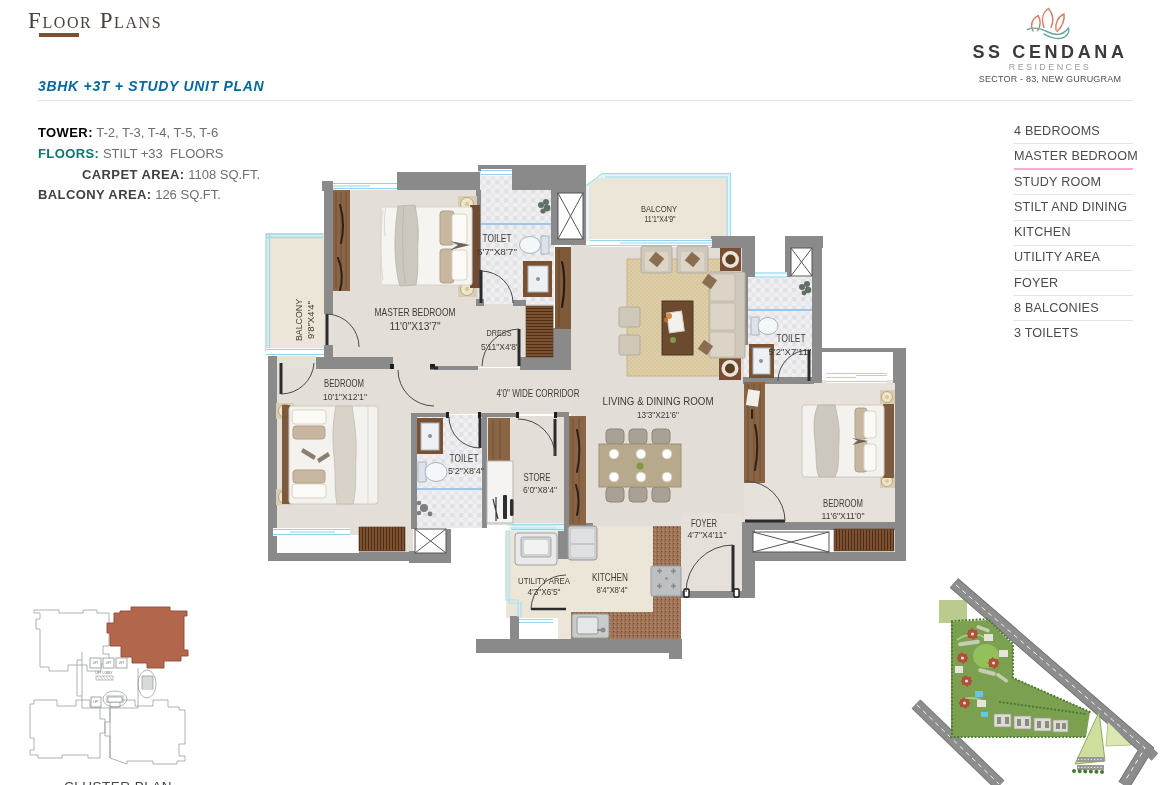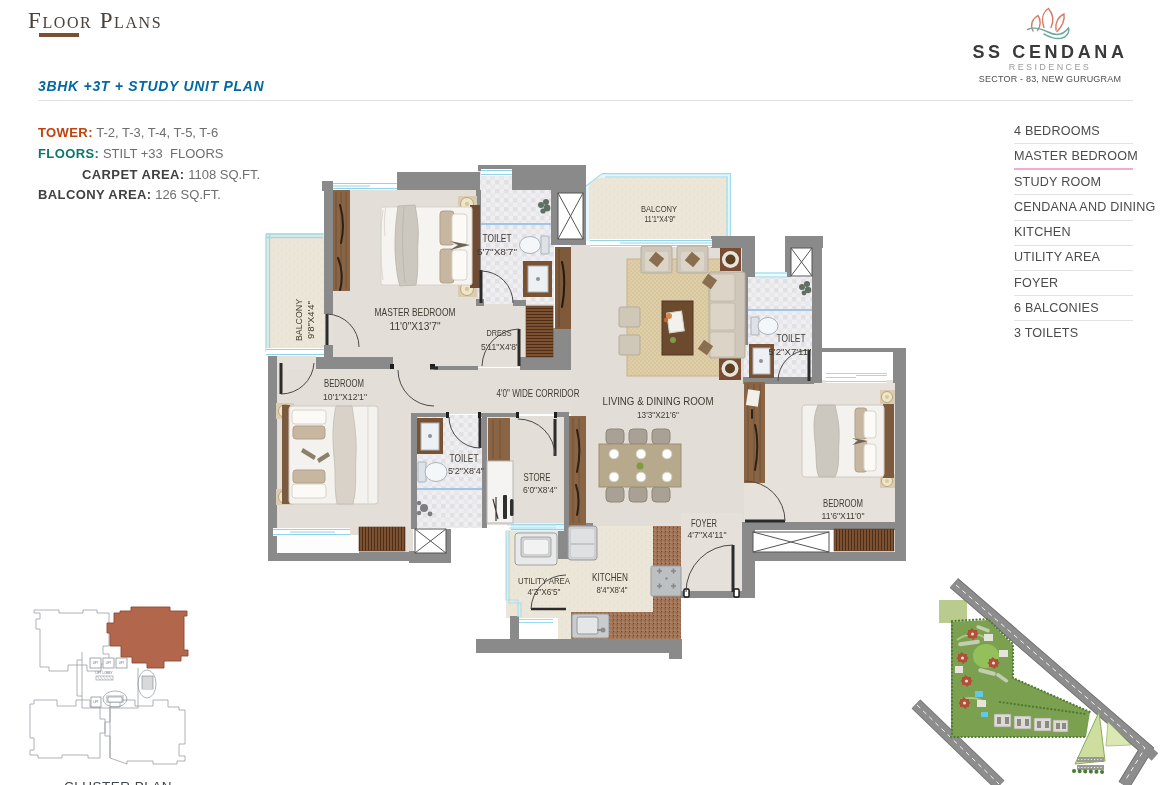--- a/index.html
+++ b/index.html
@@ -12,21 +12,21 @@
 
 <div class="abs" style="left:28px;top:8px;font-family:'Liberation Serif',serif;font-variant:small-caps;font-size:23px;letter-spacing:1.6px;color:#4a413b;">Floor Plans</div>
 
 <div class="abs" style="left:39px;top:33px;width:40px;height:4px;background:#7d4e32;"></div>
 
 <div class="abs" style="left:38px;top:78px;font-size:14px;font-weight:bold;letter-spacing:0.7px;color:#0369a1;font-style:italic;">3BHK +3T + STUDY UNIT PLAN</div>
 
 <div class="abs" style="left:38px;top:100px;width:1095px;height:1px;background:#e2e2e2;"></div>
 
 <div class="abs" style="left:38px;top:123px;font-size:13px;color:#6e6e6e;line-height:20.8px;">
-  <div><b style="color:#c2410c;letter-spacing:.4px;margin-top:16px;">TOWER:</b> T-2, T-3, T-4, T-5, T-6</div>
+  <div><b style="color:#000000;letter-spacing:.4px;margin-top:16px;">TOWER:</b> T-2, T-3, T-4, T-5, T-6</div>
   <div><b style="color:#0f766e;letter-spacing:.4px;">FLOORS:</b> STILT +33&nbsp; FLOORS</div>
   <div><b style="color:#414141;letter-spacing:.4px;margin-left:44px;">CARPET AREA:</b> 1108 SQ.FT.</div>
   <div><b style="color:#414141;letter-spacing:.4px;">BALCONY AREA:</b> 126 SQ.FT.</div>
 </div>
 
 <svg class="abs" style="left:1022px;top:5px;" width="52" height="37" viewBox="0 0 52 37">
   <g fill="none" stroke="#d97a64" stroke-width="1.4" stroke-linecap="round">
     <path d="M11,26 C8,20 10,14 16,10.5 C19,15 19,21 15.5,25.5"></path>
     <path d="M22,22.5 C19,14 21,7 26.5,3.5 C31,9 32,16 29,22.5"></path>
     <path d="M34,25 C33,18 36,11.5 42,9 C43,15 40,22 35,26.5"></path>
@@ -38,25 +38,25 @@
 </svg>
 
 <div class="abs" style="left:900px;top:42px;width:300px;text-align:center;font-size:18px;font-weight:bold;letter-spacing:3.6px;color:#3a3a3a;">SS CENDANA</div>
 <div class="abs" style="left:900px;top:62px;width:300px;text-align:center;font-size:9px;letter-spacing:2.4px;color:#9c9c9c;">RESIDENCES</div>
 <div class="abs" style="left:900px;top:74px;width:300px;text-align:center;font-size:9px;letter-spacing:.2px;color:#4f4f4f;">SECTOR - 83, NEW GURUGRAM</div>
 
 <div class="abs" style="left:1014px;top:123.5px;width:119px;font-size:12.6px;color:#4b4b4b;letter-spacing:.2px;line-height:15px;">
   <div style="padding:0 0 4.6px 0;">4 BEDROOMS</div>
   <div style="border-top:1px solid #e3e3e3;padding:4.6px 0 4.6px 0;white-space:nowrap;">MASTER BEDROOM</div>
   <div style="border-top:2px solid #f9a8d4;padding:4.6px 0 4.6px 0;">STUDY ROOM</div>
-  <div style="border-top:1px solid #e3e3e3;padding:4.6px 0 4.6px 0;white-space:nowrap;">CENDANA AND DINING</div>
+  <div style="border-top:1px solid #e3e3e3;padding:4.6px 0 4.6px 0;white-space:nowrap;">STILT AND DINING</div>
   <div style="border-top:1px solid #e3e3e3;padding:4.6px 0 4.6px 0;">KITCHEN</div>
   <div style="border-top:1px solid #e3e3e3;padding:4.6px 0 4.6px 0;">UTILITY AREA</div>
   <div style="border-top:1px solid #e3e3e3;padding:4.6px 0 4.6px 0;">FOYER</div>
-  <div style="border-top:1px solid #e3e3e3;padding:4.6px 0 4.6px 0;">6 BALCONIES</div>
+  <div style="border-top:1px solid #e3e3e3;padding:4.6px 0 4.6px 0;">8 BALCONIES</div>
   <div style="border-top:1px solid #e3e3e3;padding:4.6px 0 4.6px 0;">3 TOILETS</div>
 </div>
 
 <svg id="plan" class="abs" style="left:258px;top:160px;" width="704" height="520" viewBox="258 160 704 520">
 <defs>
   <pattern id="tile" width="9" height="9" patternUnits="userSpaceOnUse">
     <rect width="9" height="9" fill="#efeff1"></rect>
     <rect width="4.5" height="4.5" fill="#e1e1e5"></rect>
     <rect x="4.5" y="4.5" width="4.5" height="4.5" fill="#e8e8ec"></rect>
   </pattern>

